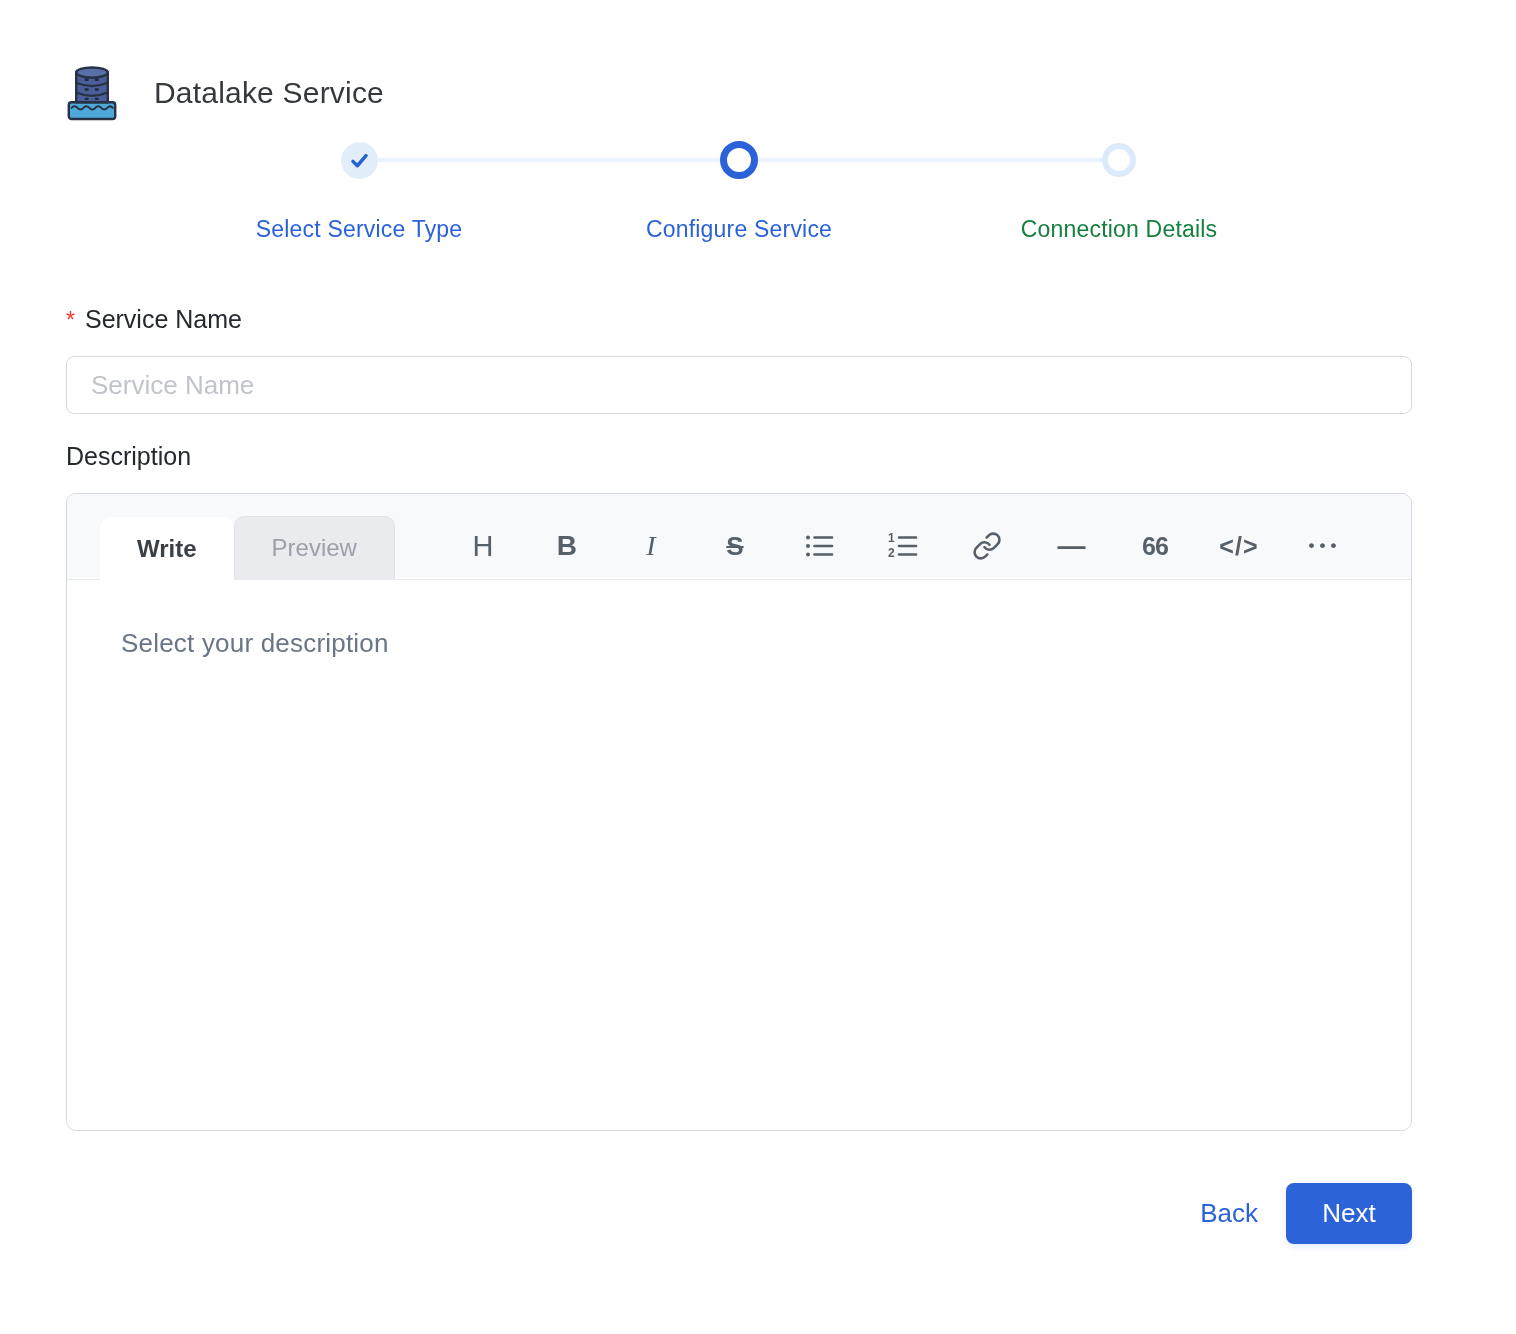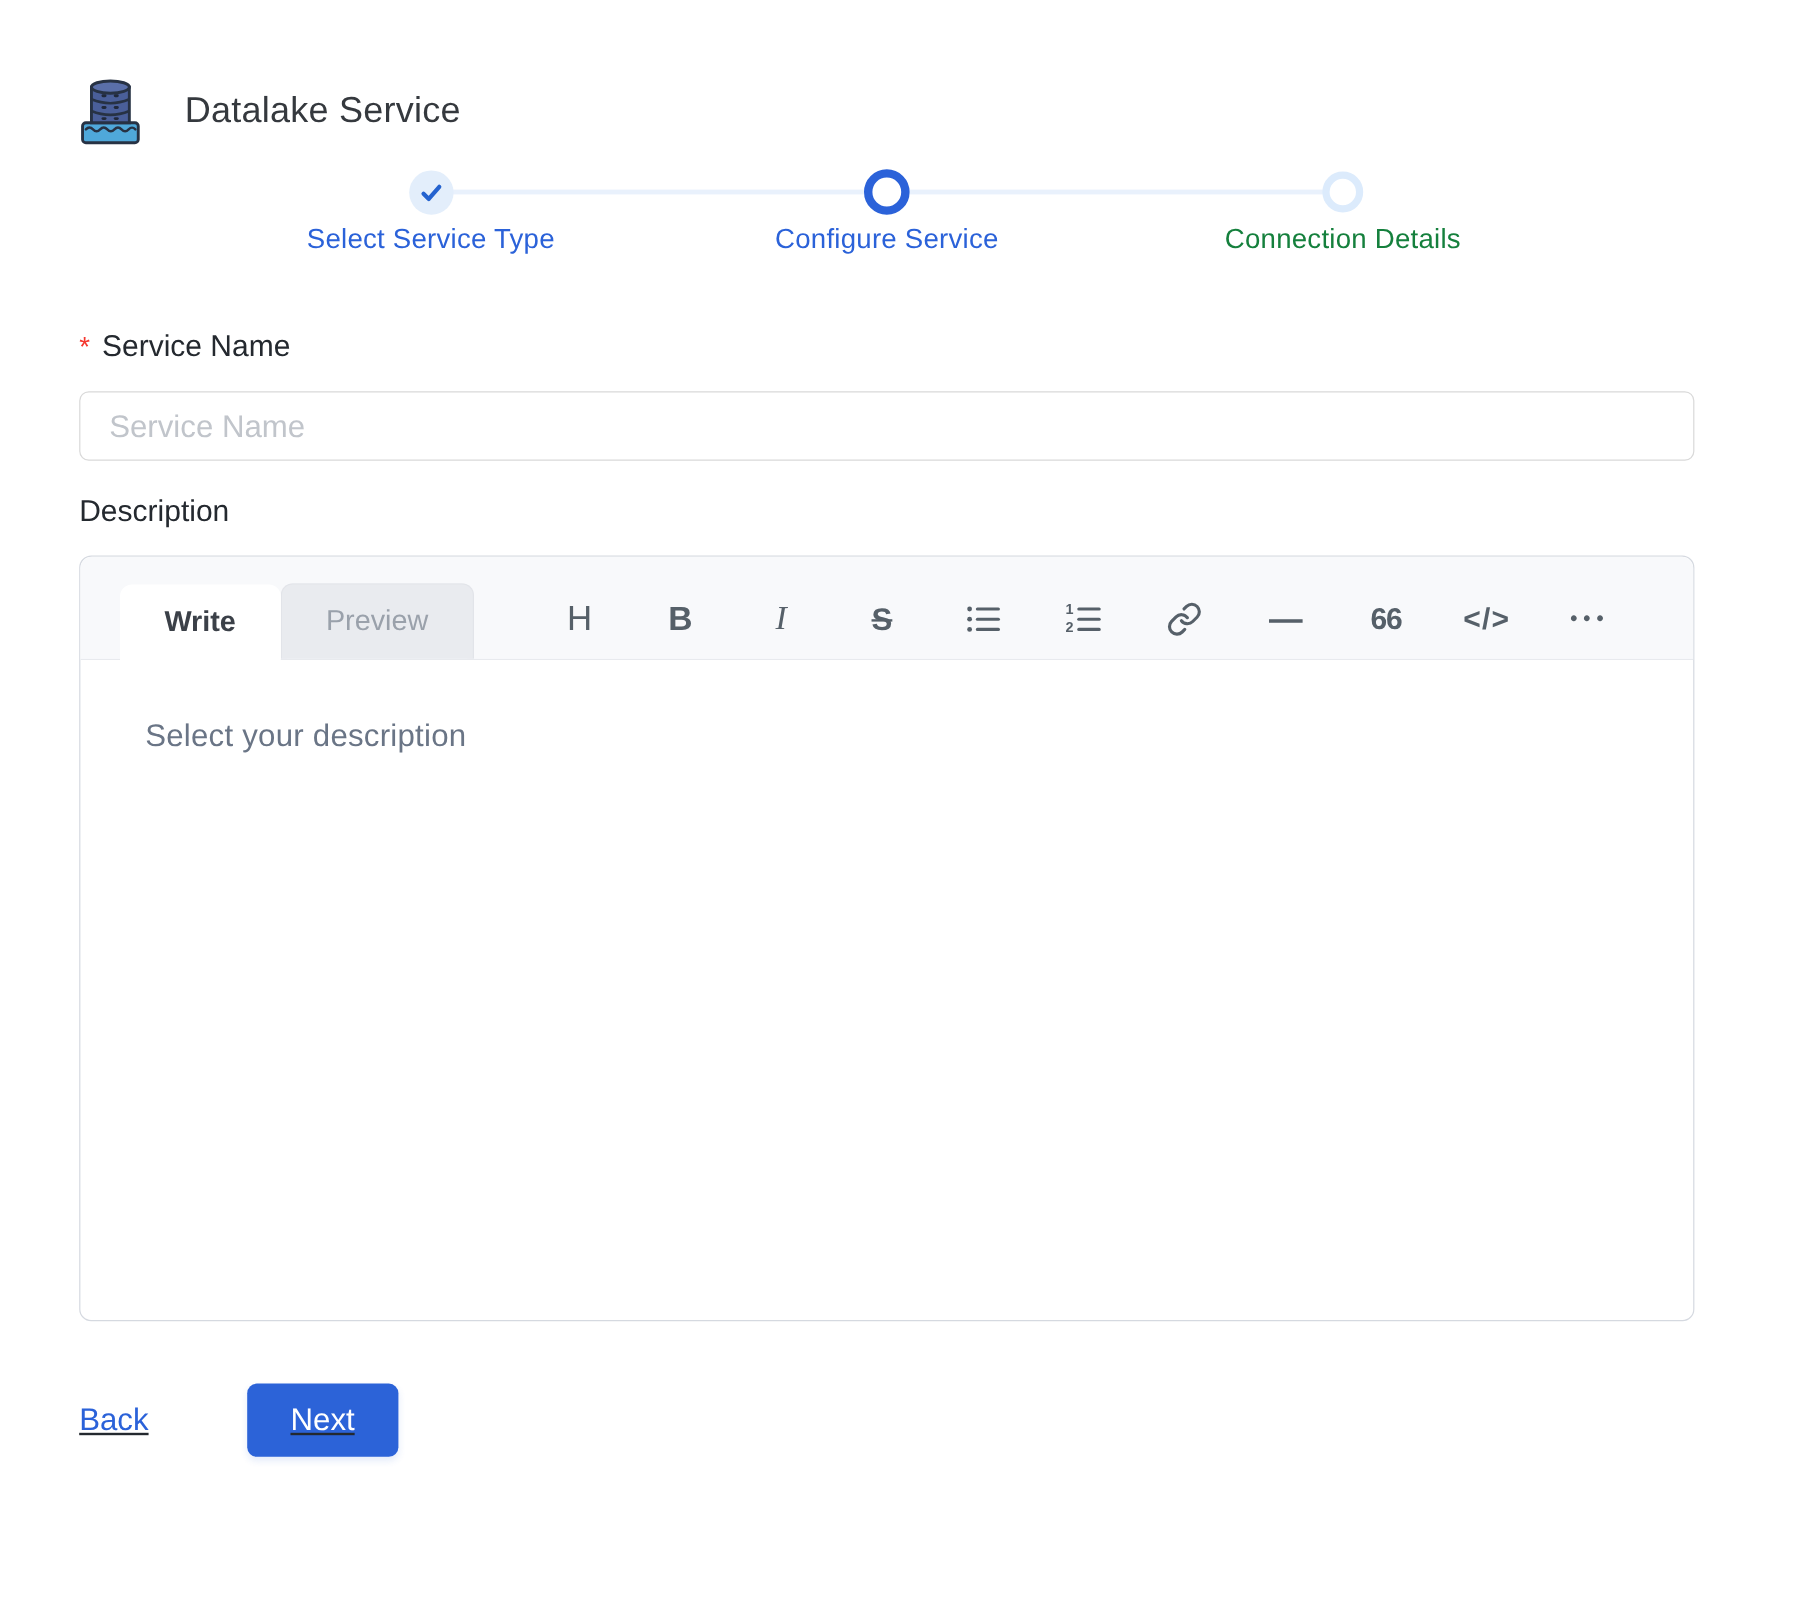--- a/index.html
+++ b/index.html
@@ -30,21 +30,21 @@
     display: flex; align-items: center; justify-content: center;
   }
   .dot-active {
     width: 38px; height: 38px; border-radius: 50%; background: #ffffff;
     border: 7px solid #2b62d9;
   }
   .dot-pending {
     width: 34px; height: 34px; border-radius: 50%; background: #ffffff;
     border: 6px solid #dcebfc;
   }
-  .step-label { margin-top: 6px; font-size: 23px; letter-spacing: .2px; }
+  .step-label { margin-top: 36px; font-size: 23px; letter-spacing: .2px; }
   .step.completed .step-label, .step.active .step-label { color: #2b62d9; }
   .step.pending .step-label { color: #15803d; }
 
   
   .field-label-row { margin-top: 62px; font-size: 25px; color: #24292f; }
   .required-mark { color: #f5372f; font-size: 23px; margin-right: 10px; }
   .text-input {
     margin-top: 22px; width: 100%; height: 58px; border: 1px solid #d9d9d9;
     border-radius: 8px; padding: 0 24px; font-size: 26px; color: #24292f;
     font-family: "Liberation Sans", sans-serif; outline: none; display: block;
@@ -76,28 +76,27 @@
   .g-italic { font-size: 28px; font-style: italic; font-family: "Liberation Serif", serif; }
   .g-strike { font-size: 26px; font-weight: 600; text-decoration: line-through; }
   .g-hr { font-size: 28px; font-weight: 700; letter-spacing: -1px; }
   .g-quote { font-size: 25px; font-weight: 700; letter-spacing: -1px; }
   .g-code { font-size: 25px; font-weight: 600; letter-spacing: 1px; white-space: nowrap; }
   .g-more { font-size: 17px; letter-spacing: 5px; font-weight: 700; padding-left: 4px; }
   .editor-body { min-height: 550px; padding: 48px 54px; border-radius: 0 0 10px 10px; }
   .editor-placeholder { font-size: 26px; color: #6a7586; letter-spacing: .2px; }
 
   
-  .footer { display: flex; align-items: center; gap: 66px; margin-top: 52px; text-decoration: underline; }
+  .footer { display: flex; justify-content: flex-end; align-items: center; gap: 28px; margin-top: 52px; }
   .back-link { color: #2b62d9; font-size: 26px; cursor: pointer; }
   .next-button {
     background: #2c63d8; color: #ffffff; font-size: 26px; border: none;
     border-radius: 8px; width: 126px; height: 61px; cursor: pointer;
     font-family: "Liberation Sans", sans-serif;
     box-shadow: 0 3px 6px rgba(44, 99, 216, 0.12);
-    margin-left: 16px;
   }
 </style>
 </head>
 <body>
 
 <div class="page">
 
   <div class="header">
     <svg class="service-icon" viewBox="0 0 56 62" aria-hidden="true">
 

